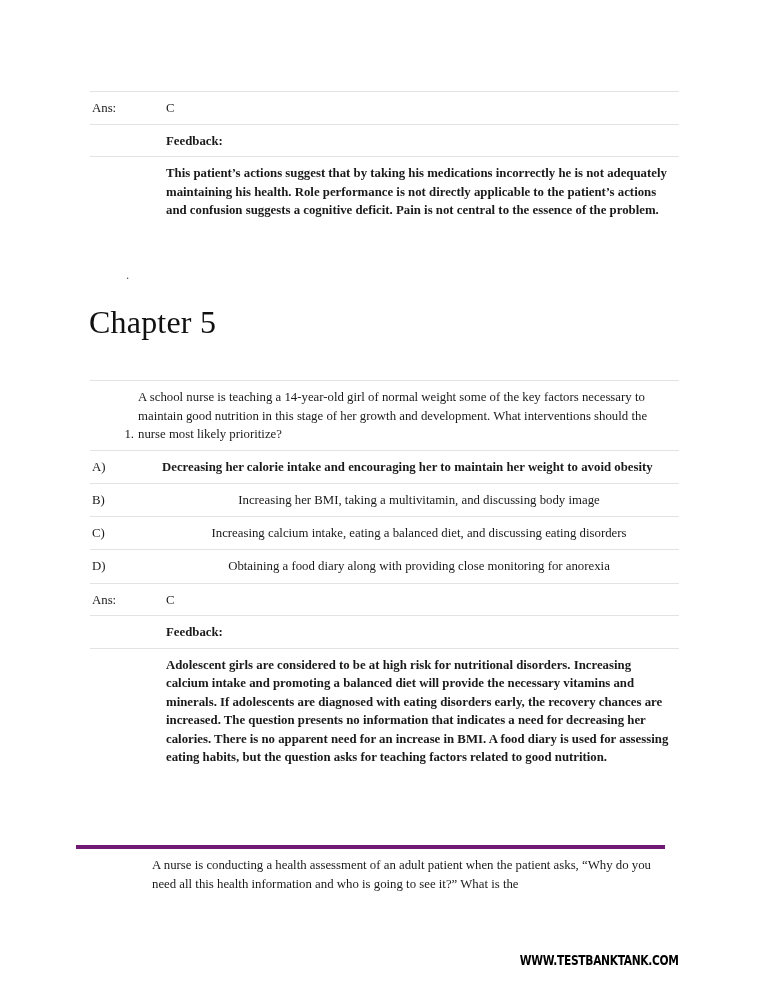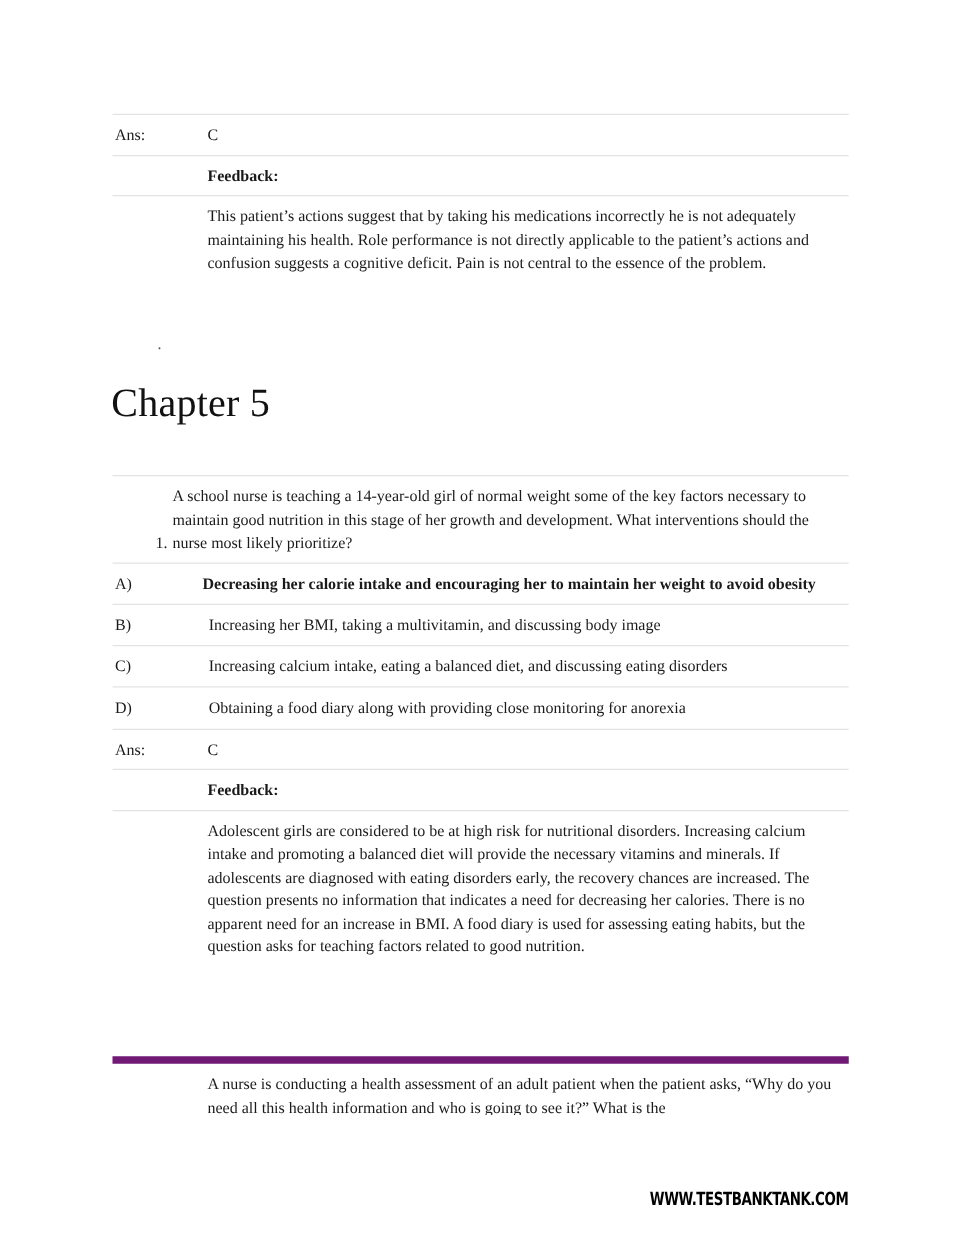--- a/index.html
+++ b/index.html
@@ -53,23 +53,23 @@
   .cell-body {
     flex: 1 1 auto;
     font-size: 12.8px;
     line-height: 18.5px;
     padding: 7px 8px 6px 0;
     box-sizing: border-box;
   }
 
   
   .ind-ans   { padding-left: 38px; }
-  .ind-fb    { padding-left: 38px; }
+  .ind-fb    { padding-left: 38px; font-weight: bold; }
   .ind-opt   { padding-left: 34px; font-weight: bold; }
-  .ind-optb  { padding-left: 39px; }
+  .ind-optb  { padding-left: 39px; text-align: center; }
   .ind-q     { padding-left: 38px; }
 
   .numcol {
     flex: 0 0 48px;
     font-size: 12.8px;
     line-height: 18.5px;
     display: flex;
     align-items: flex-end;
     justify-content: flex-end;
     padding: 0 4px 6px 0;
@@ -112,24 +112,24 @@
     letter-spacing: -0.4px;
     transform: scaleX(0.82);
     transform-origin: right center;
     color: #000;
     white-space: nowrap;
   }
 
   
   .clip-block {
     position: absolute;
-    left: 90px;
+    left: 76px;
     top: 845px;
     width: 589px;
-    border-top: 6px solid #701a75;
+    border-top: 4px solid #701a75;
     box-sizing: border-box;
     overflow: hidden;
     height: 47px;
     font-family: Liberation Serif, serif;
   }
   .clip-block .cell-body {
     padding-top: 7px;
   }
 </style>
 </head>

